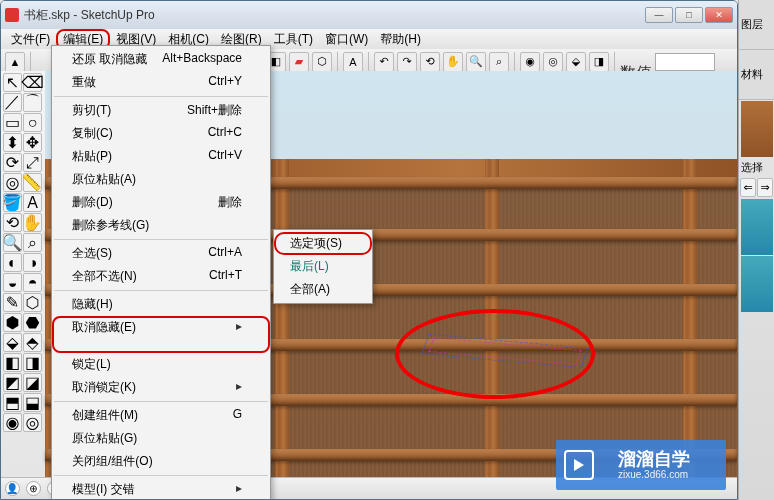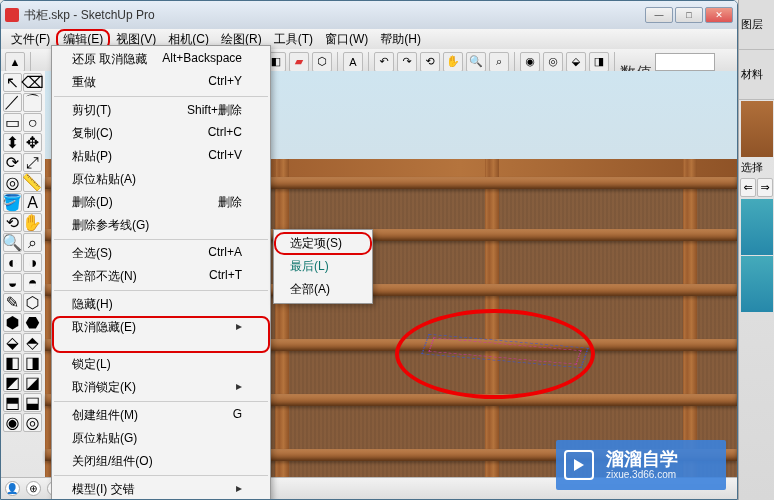--- a/index.html
+++ b/index.html
@@ -55,21 +55,21 @@
 .statusbar { position:absolute; bottom:0; left:0; right:0; height:22px; background:linear-gradient(#f2f2f2,#dedede); border-top:1px solid #bbb; display:flex; align-items:center; font-size:11px; padding:0 4px; gap:6px;}
 .statusbar .ico{width:15px;height:15px;border:1px solid #aaa;border-radius:50%;display:flex;align-items:center;justify-content:center;font-size:10px;background:#fff;}
 
 .right-panel{ position:absolute; top:0; right:0; width:36px; height:500px; background:linear-gradient(#e8e8e8,#d8d8d8); border-left:1px solid #aaa; font-size:11px;}
 .right-panel .tab{padding:17px 2px; writing-mode:horizontal-tb; border-bottom:1px solid #bbb; background:#ddd;}
 .right-panel .swatch{width:32px;height:56px;margin:1px auto;}
 .right-panel .swatch.wood{background:linear-gradient(#b06f3a,#8f5327);}
 .right-panel .swatch.water{background:linear-gradient(#4ab,#2688aa);}
 .right-panel .label{font-size:11px;padding:2px;}
 
-.watermark{position:absolute;bottom:10px;right:48px;width:170px;height:50px;background:rgba(60,130,220,0.9);color:#fff;display:flex;align-items:center;border-radius:2px;z-index:20;padding:0 8px;gap:12px;}
+.watermark{position:absolute;bottom:10px;right:48px;width:170px;height:50px;background:rgba(60,130,220,0.9);color:#fff;display:flex;align-items:center;border-radius:2px;z-index:20;padding:0 8px;gap:24px;}
 .watermark .play{width:30px;height:30px;border:2px solid #fff;border-radius:4px;display:flex;align-items:center;justify-content:center;}
 .watermark .play::after{content:"";border-left:10px solid #fff;border-top:6px solid transparent;border-bottom:6px solid transparent;}
 .watermark .txt{display:flex;flex-direction:column;line-height:1.1;}
 .watermark .big{font-size:18px;font-weight:bold;}
 .watermark .small{font-size:10px;opacity:0.9;}
 </style>
 </head>
 <body>
 
 <div class="window">

